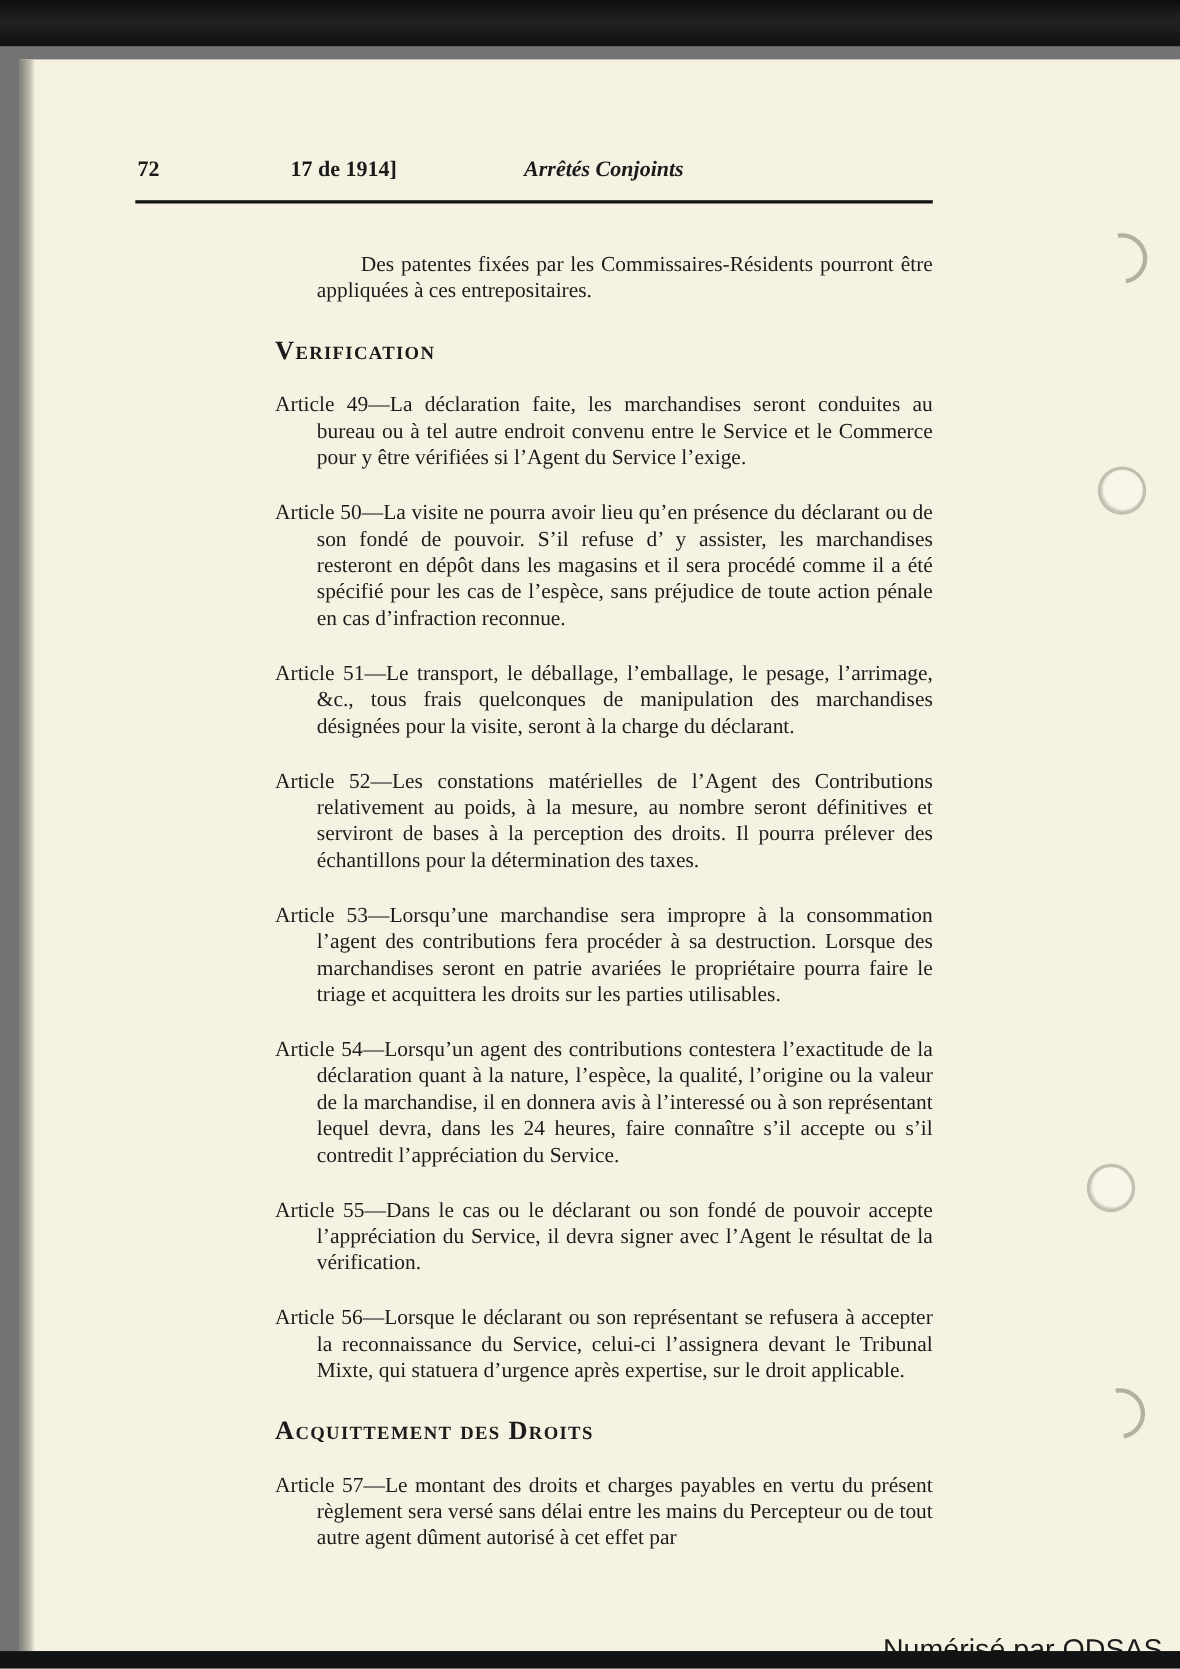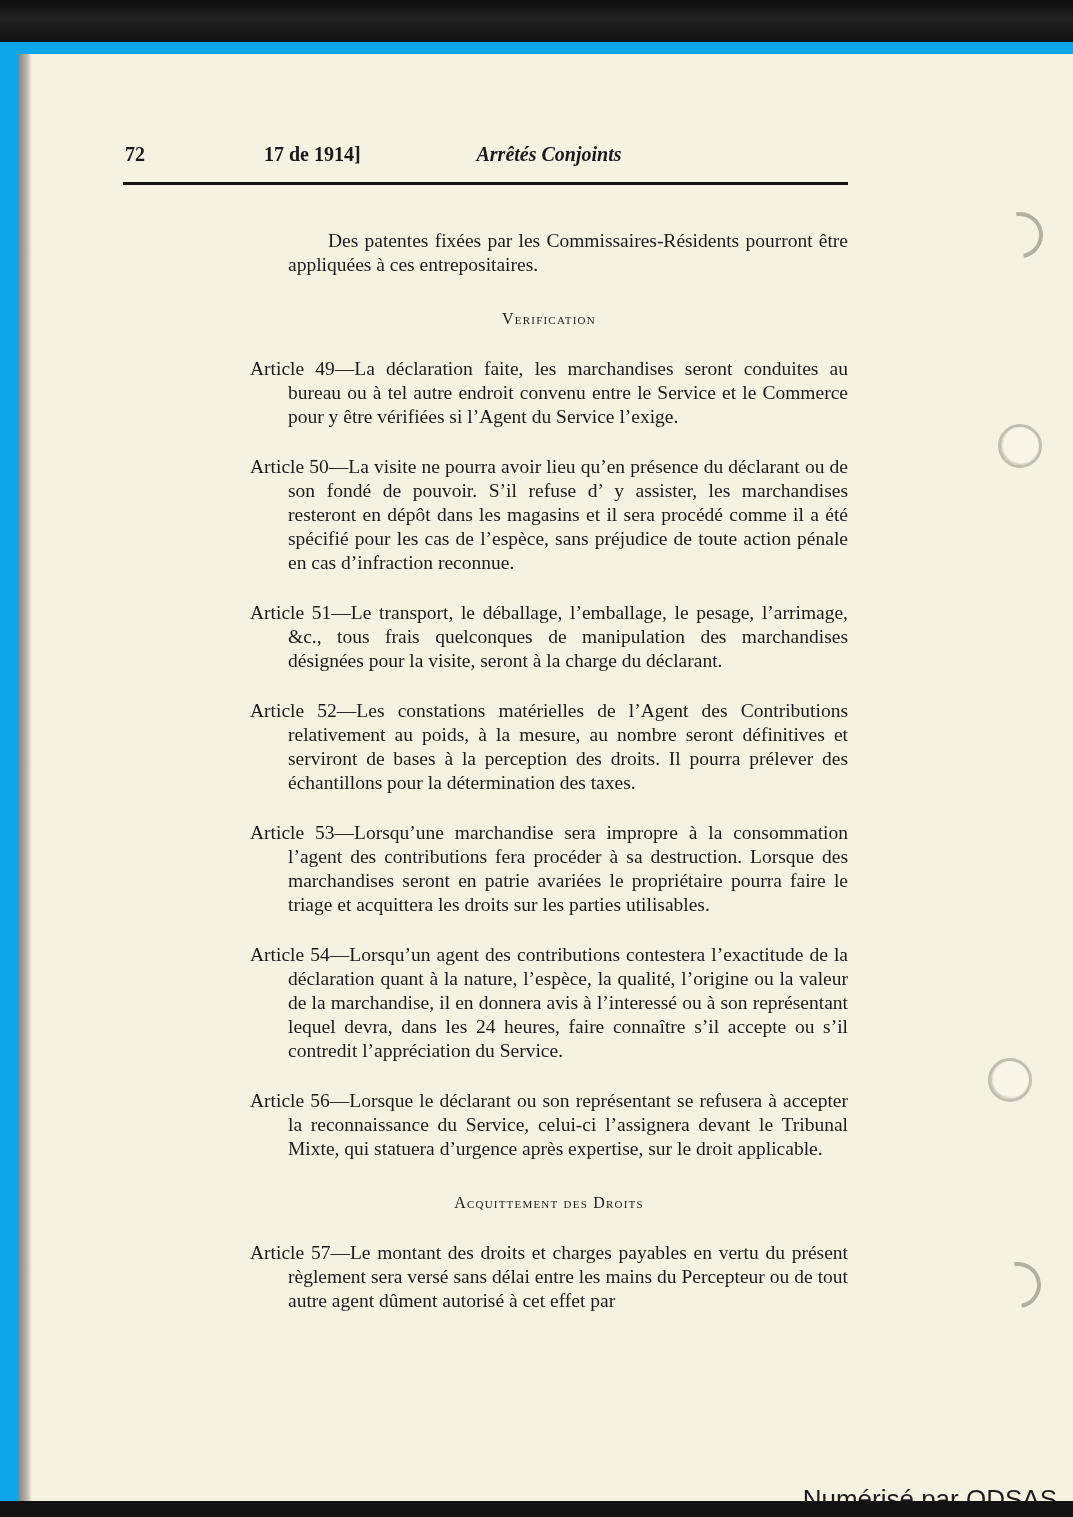--- a/index.html
+++ b/index.html
@@ -4,21 +4,21 @@
 <style>
   html, body {
     margin: 0;
     padding: 0;
     background: #ffffff;
   }
   .scan {
     position: relative;
     width: 1073px;
     height: 1517px;
-    background: #0ea5e9;
+    background: #737373;
     overflow: hidden;
     font-family: "Liberation Serif", "DejaVu Serif", serif;
     color: #1b1b1b;
   }
   .top-bar {
     position: absolute;
     top: 0; left: 0; right: 0;
     height: 42px;
     background: linear-gradient(#0d0d0d, #222222 45%, #101010);
   }
@@ -81,23 +81,23 @@
     width: 725px;
     margin-left: -127px;
     margin-top: 14px;
   }
   .intro {
     margin: 44px 0 0 38px;
     text-indent: 40px;
     text-align: justify;
   }
   .section-heading {
-    font-size: 16px;
-    font-weight: normal;
-    text-align: center;
+    font-size: 24px;
+    font-weight: bold;
+    text-align: left;
     font-variant: small-caps;
     letter-spacing: 1.2px;
     margin: 30px 0 26px 0;
   }
   .article {
     margin: 0 0 26px 0;
     padding-left: 38px;
     text-indent: -38px;
     text-align: justify;
   }
@@ -159,20 +159,21 @@
       <p class="article"><span>Article 50</span><span>—</span><span>La visite ne pourra avoir lieu qu’en présence du déclarant ou de son fondé de pouvoir. S’il refuse d’ y assister, les marchandises resteront en dépôt dans les magasins et il sera procédé comme il a été spécifié pour les cas de l’espèce, sans préjudice de toute action pénale en cas d’infraction reconnue.</span></p>
 
       <p class="article"><span>Article 51</span><span>—</span><span>Le transport, le déballage, l’emballage, le pesage, l’arrimage, &amp;c., tous frais quelconques de manipulation des marchandises désignées pour la visite, seront à la charge du déclarant.</span></p>
 
       <p class="article"><span>Article 52</span><span>—</span><span>Les constations matérielles de l’Agent des Contributions relativement au poids, à la mesure, au nombre seront définitives et serviront de bases à la perception des droits. Il pourra prélever des échantillons pour la détermination des taxes.</span></p>
 
       <p class="article"><span>Article 53</span><span>—</span><span>Lorsqu’une marchandise sera impropre à la consommation l’agent des contributions fera procéder à sa destruction. Lorsque des marchandises seront en patrie avariées le propriétaire pourra faire le triage et acquittera les droits sur les parties utilisables.</span></p>
 
       <p class="article"><span>Article 54</span><span>—</span><span>Lorsqu’un agent des contributions contestera l’exactitude de la déclaration quant à la nature, l’espèce, la qualité, l’origine ou la valeur de la marchandise, il en donnera avis à l’interessé ou à son représentant lequel devra, dans les 24 heures, faire connaître s’il accepte ou s’il contredit l’appréciation du Service.</span></p>
 
+      <p class="article"><span>Article 55</span><span>—</span><span>Dans le cas ou le déclarant ou son fondé de pouvoir accepte l’appréciation du Service, il devra signer avec l’Agent le résultat de la vérification.</span></p>
 
       <p class="article"><span>Article 56</span><span>—</span><span>Lorsque le déclarant ou son représentant se refusera à accepter la reconnaissance du Service, celui-ci l’assignera devant le Tribunal Mixte, qui statuera d’urgence après expertise, sur le droit applicable.</span></p>
 
       <h2 class="section-heading">Acquittement des Droits</h2>
 
       <p class="article"><span>Article 57</span><span>—</span><span>Le montant des droits et charges payables en vertu du présent règlement sera versé sans délai entre les mains du Percepteur ou de tout autre agent dûment autorisé à cet effet par</span></p>
 
     </div>
   </div>
 

